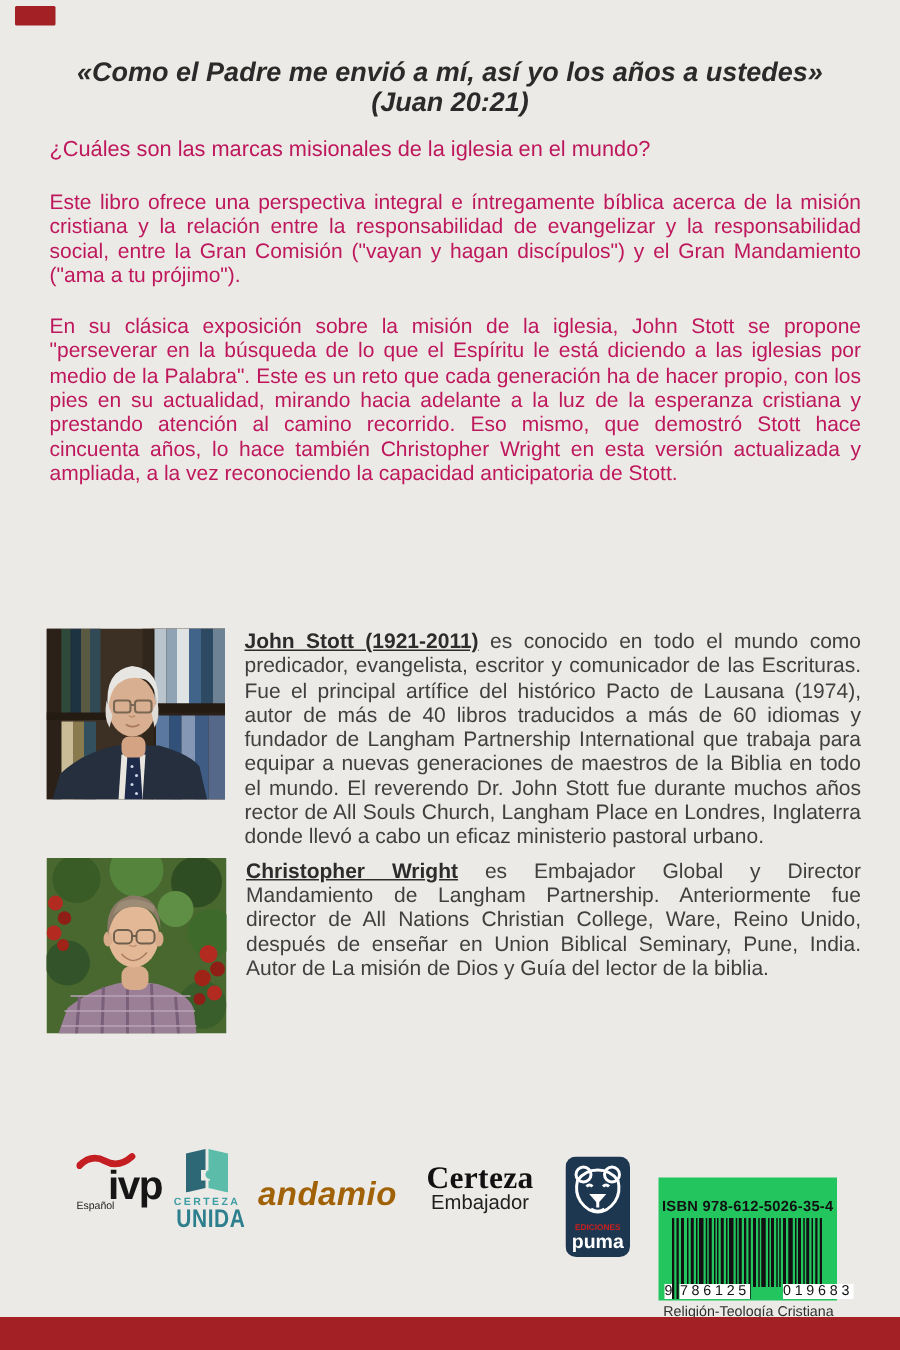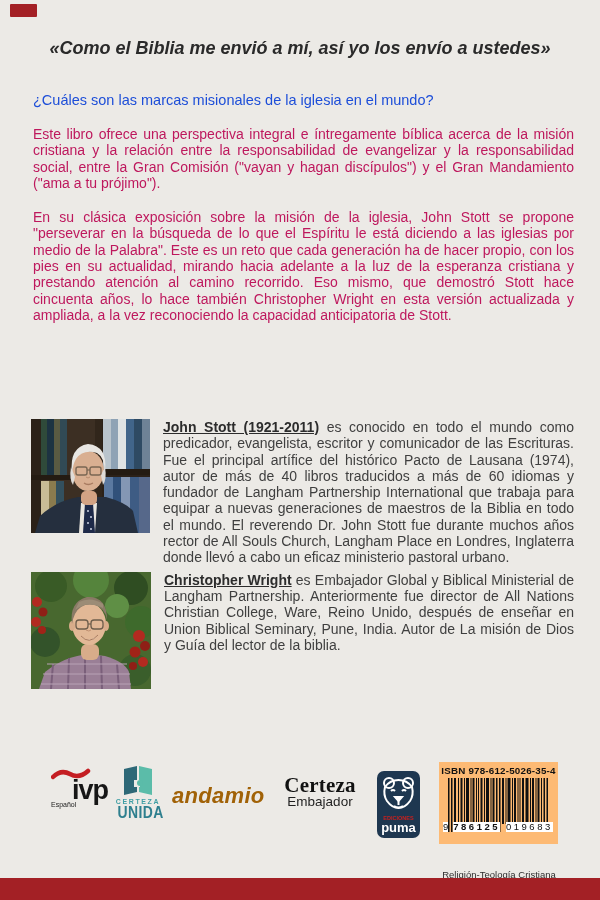--- a/index.html
+++ b/index.html
@@ -2,21 +2,21 @@
 <html><head>
 <meta charset="utf-8">
 <style>
   html,body{margin:0;padding:0;}
   body{width:600px;height:900px;position:relative;background:#ECEAE6;overflow:hidden;
        font-family:"Liberation Sans",sans-serif;color:#3E3E3E;}
   .red-tab{position:absolute;left:10px;top:4px;width:27px;height:13px;background:#A32025;border-radius:1px;}
   .red-bar{position:absolute;left:0;bottom:0;width:600px;height:22px;background:#A32025;}
   .quote{position:absolute;top:38px;left:0;width:600px;text-align:center;
          font-weight:bold;font-style:italic;font-size:18px;line-height:20px;color:#2A2A2A;}
-  .question{position:absolute;top:92px;left:33px;right:26px;font-size:14.5px;color:#1d4ed8;}
+  .question{position:absolute;top:92px;left:33px;right:26px;font-size:14.5px;color:#be185d;}
   .paragraphs{position:absolute;top:126px;left:33px;right:26px;}
   .paragraphs p{margin:0 0 18px 0;font-size:14px;line-height:16.3px;text-align:justify;color:#be185d;}
   .authors{position:absolute;top:419px;left:31px;right:26px;}
   .author-row{display:flex;align-items:flex-start;margin-bottom:6px;}
   .author-photo{flex:0 0 auto;margin-right:13px;}
   .author-photo svg{display:block;}
   .author-bio{font-size:14px;line-height:16.3px;text-align:justify;color:#3F3F3F;}
   .author-bio b{color:#2C2C2C;text-decoration:underline;}
   
   .logo{position:absolute;}
@@ -27,40 +27,41 @@
   .cunida{left:113px;top:765px;width:50px;text-align:center;}
   .cunida .cu-top{font-size:7px;font-weight:bold;letter-spacing:1.6px;color:#3F9EA4;margin-top:3px;}
   .cunida .cu-bottom{font-size:17px;font-weight:bold;letter-spacing:0.5px;color:#2E7F8E;line-height:15px;
                      font-stretch:condensed;transform:scaleX(0.82);transform-origin:center;}
   .andamio{left:172px;top:783px;font-size:22px;font-weight:bold;letter-spacing:0.3px;color:#a16207;font-style:italic;}
   .cargentina{left:277px;top:775px;width:86px;text-align:center;}
   .cargentina .ca-top{font-family:"Liberation Serif",serif;font-weight:bold;font-size:21px;line-height:20px;
                       letter-spacing:0.2px;color:#111;}
   .cargentina .ca-bottom{font-size:13.5px;color:#1f1f1f;line-height:13px;}
   .puma{left:377px;top:771px;}
-  .barcode{left:439px;top:762px;width:119px;height:82px;background:#fdba74;box-sizing:border-box;
-           padding-top:3px;text-align:center;}
+  .barcode{left:439px;top:785px;width:119px;height:82px;background:#22c55e;box-sizing:border-box;
+           padding-top:14px;text-align:center;}
   .barcode .isbn{font-size:9.8px;font-weight:bold;letter-spacing:0.2px;color:#111;}
   .barcode svg{display:block;margin:2px auto 0 auto;}
   .barcode .digits{display:flex;justify-content:flex-start;font-size:9.5px;color:#111;
                    padding:0 4px;margin-top:-10px;}
   .barcode .digits span{background:#fff;line-height:10px;}
   .barcode .d1{margin-right:5px;}
-  .barcode .d2{letter-spacing:2.5px;margin-right:6px;font-weight:bold;}
+  .barcode .d2{letter-spacing:2.5px;margin-right:22px;}
   .barcode .d3{letter-spacing:2.5px;}
   .category{position:absolute;left:434px;top:869px;width:130px;text-align:center;
             font-size:9.5px;color:#2E2E2E;white-space:nowrap;}
 </style>
 </head>
 <body>
 
 <div class="red-tab"></div>
 
 <div class="quote">
-  <div>«Como el Biblia me envió a mí, así yo los envío a ustedes»</div>
+  <div>«Como el Padre me envió a mí, así yo los años a ustedes»</div>
+  <div>(Juan 20:21)</div>
 </div>
 
 <div class="question">¿Cuáles son las marcas misionales de la iglesia en el mundo?</div>
 
 <div class="paragraphs">
   <p>Este libro ofrece una perspectiva integral e íntregamente bíblica acerca de la misión cristiana y la relación entre la responsabilidad de evangelizar y la responsabilidad social, entre la Gran Comisión ("vayan y hagan discípulos") y el Gran Mandamiento ("ama a tu prójimo").</p>
   <p>En su clásica exposición sobre la misión de la iglesia, John Stott se propone "perseverar en la búsqueda de lo que el Espíritu le está diciendo a las iglesias por medio de la Palabra". Este es un reto que cada generación ha de hacer propio, con los pies en su actualidad, mirando hacia adelante a la luz de la esperanza cristiana y prestando atención al camino recorrido. Eso mismo, que demostró Stott hace cincuenta años, lo hace también Christopher Wright en esta versión actualizada y ampliada, a la vez reconociendo la capacidad anticipatoria de Stott.</p>
 </div>
 
 <div class="authors">
@@ -176,21 +177,21 @@
         <rect x="45" y="48" width="12" height="9" rx="3" fill="none" stroke="#6E5E4C" stroke-width="1.3"></rect>
         <rect x="60" y="48" width="12" height="9" rx="3" fill="none" stroke="#6E5E4C" stroke-width="1.3"></rect>
         <line x1="57" y1="52" x2="60" y2="52" stroke="#6E5E4C" stroke-width="1.2"></line>
 
         <path d="M50,64 Q58,72 67,63 Q63,68 58,68 Q53,68 50,64 Z" fill="#F4EFE8"></path>
         <path d="M50,64 Q58,73 67,63" fill="none" stroke="#A87B60" stroke-width="1"></path>
         <path d="M55,58 Q58,60 60,58" fill="none" stroke="#C09070" stroke-width="1"></path>
       </svg>
     </div>
     <div class="author-bio">
-      <b>Christopher Wright</b><span> es Embajador Global y Biblical Ministerial de Langham Partnership. Anteriormente fue director de All Nations Christian College, Ware, Reino Unido, después de enseñar en Union Biblical Seminary, Pune, India. Autor de La misión de Dios y Guía del lector de la biblia.</span>
+      <b>Christopher Wright</b><span> es Embajador Global y Director Mandamiento de Langham Partnership. Anteriormente fue director de All Nations Christian College, Ware, Reino Unido, después de enseñar en Union Biblical Seminary, Pune, India. Autor de La misión de Dios y Guía del lector de la biblia.</span>
     </div>
   </div>
 
 </div>
 
 <div class="logo ivp">
   <svg width="40" height="12" viewBox="0 0 40 12">
     <path d="M2,9 Q10,1 19,6 Q28,11 37,3" fill="none" stroke="#C41E23" stroke-width="4.5" stroke-linecap="round"></path>
   </svg>
   <div class="ivp-word">ivp</div>

